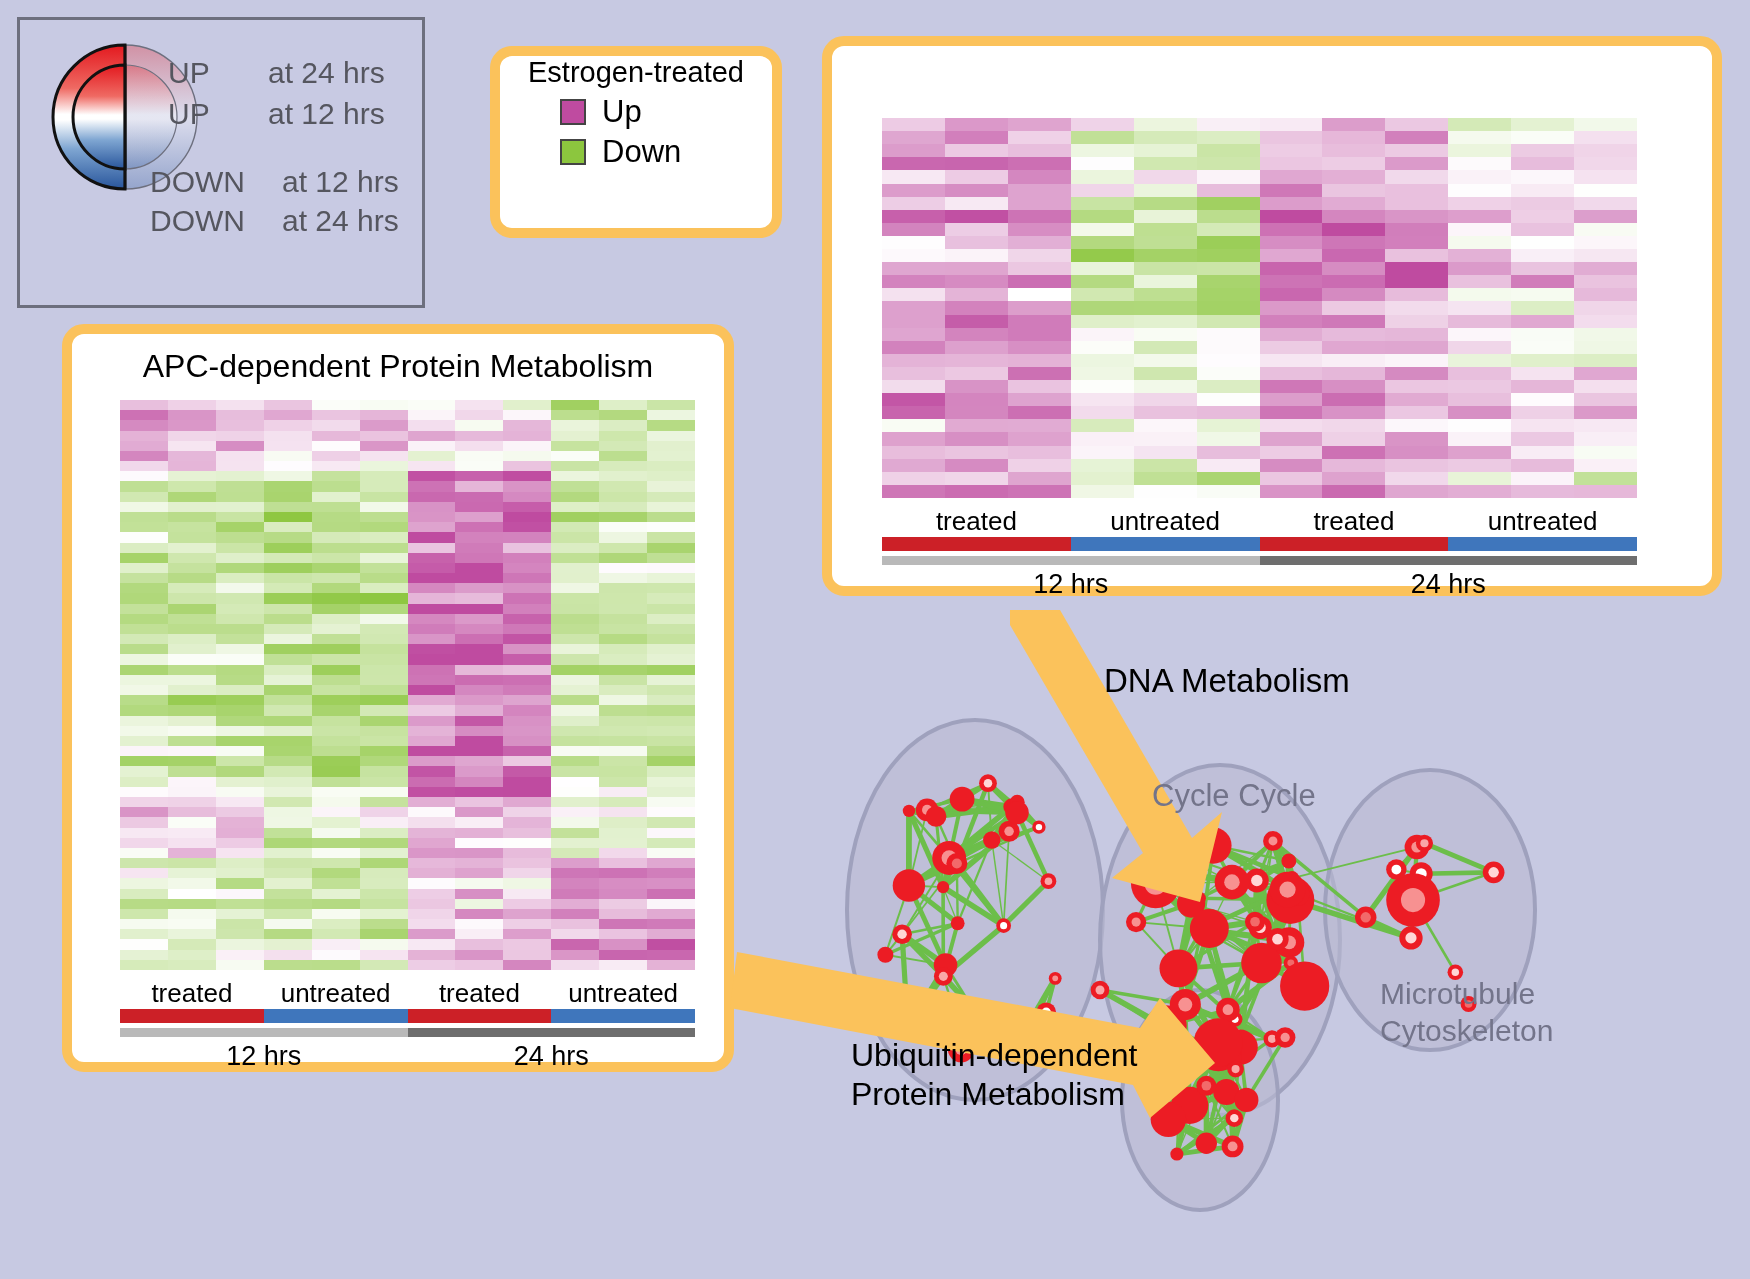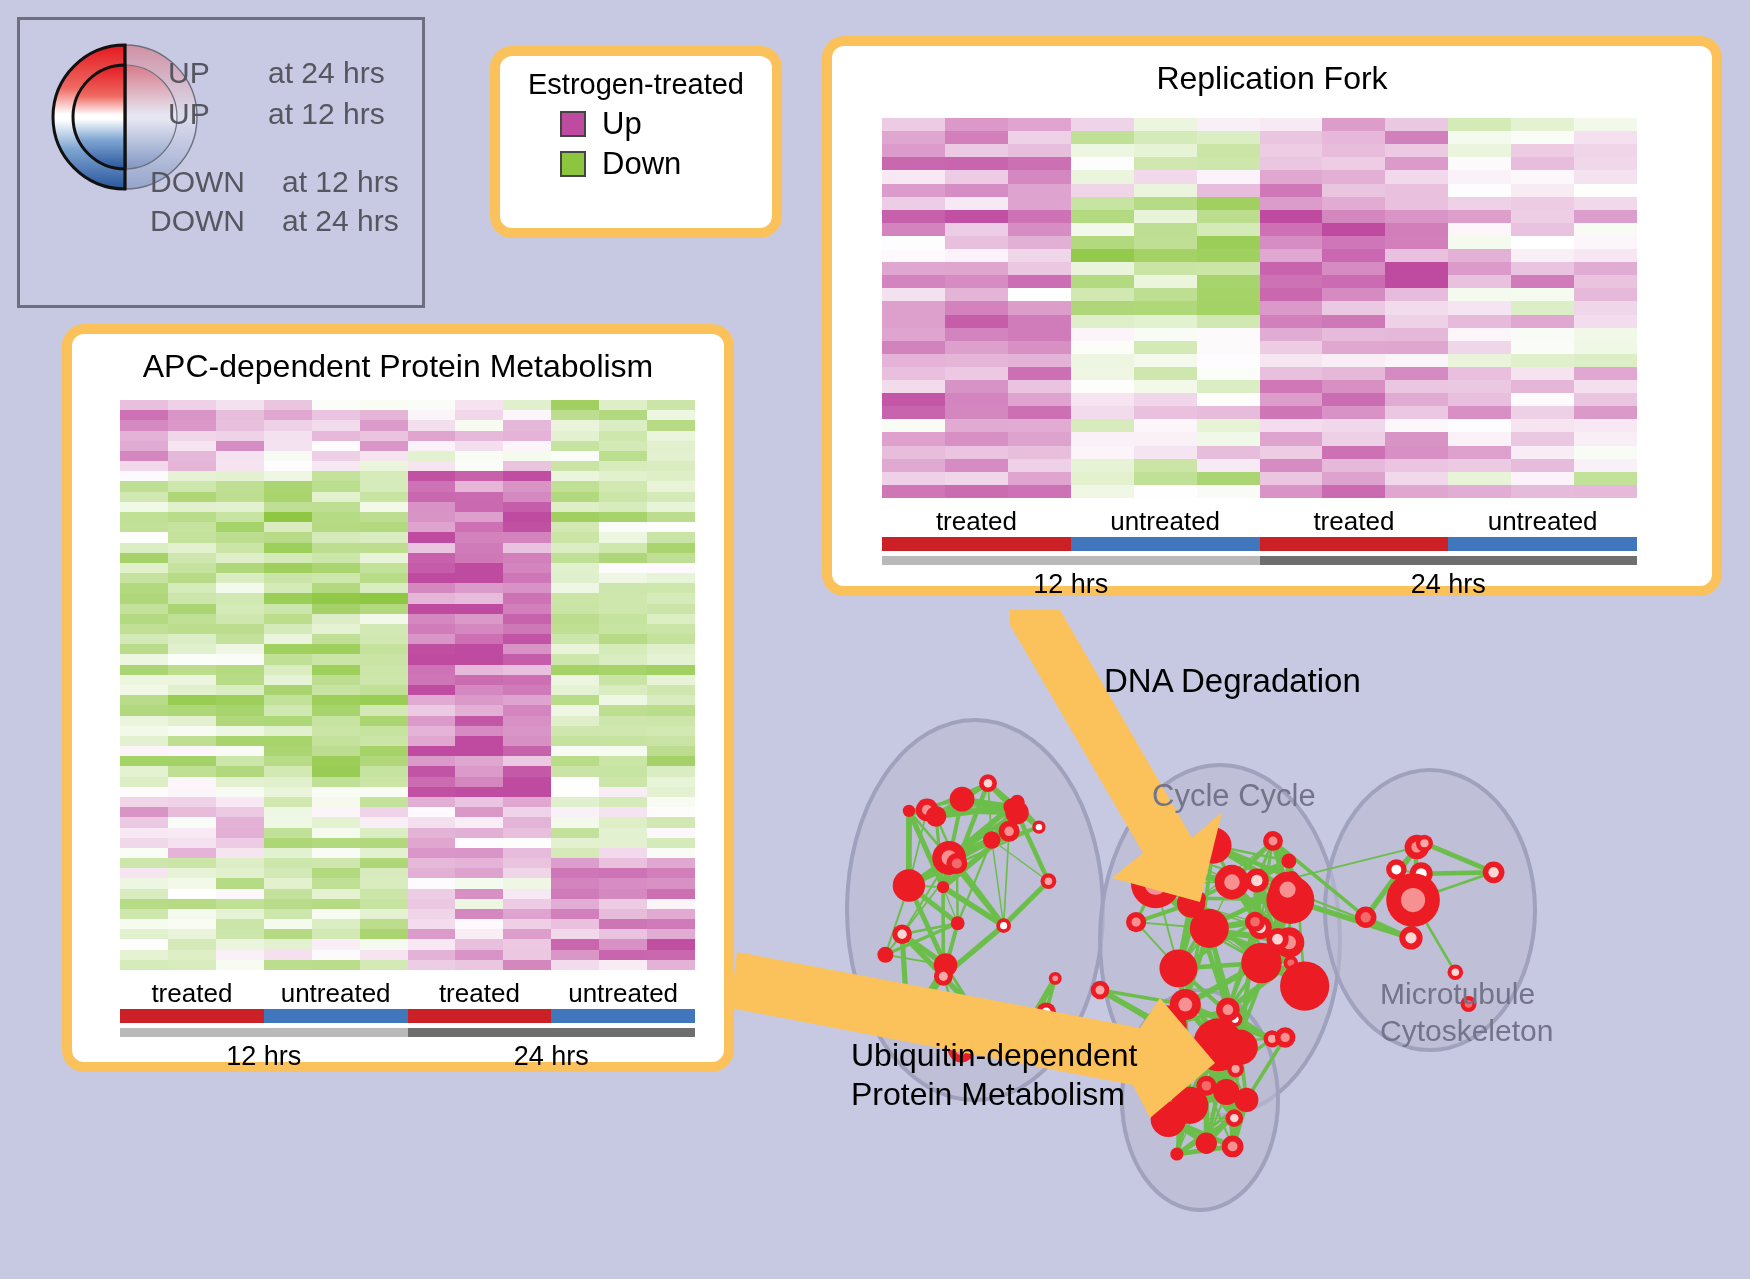--- a/index.html
+++ b/index.html
@@ -18,21 +18,21 @@
   #key-foot{
     position:absolute;left:0;top:228px;width:100%;text-align:center;
     color:#55565f;font-size:30px;line-height:1.24;
   }
   .ycard{
     background:#fff;border:10px solid #fbc25b;border-radius:22px;
     box-sizing:border-box;position:absolute;
   }
   #legend-card2{left:490px;top:46px;width:292px;height:192px;}
   #legend-title{
-    margin-top:12px;text-align:center;font-size:29px;color:#000;line-height:1.16;
+    margin-top:0;text-align:center;font-size:29px;color:#000;line-height:1.16;
   }
   .lg-row{display:flex;align-items:center;gap:16px;margin-left:60px;margin-top:4px;}
   .sw{width:26px;height:26px;border:2px solid #444;box-sizing:border-box;}
   .lg-lbl{font-size:31px;color:#000;}
   
   #panel-rep{left:822px;top:36px;width:900px;height:560px;}
   #panel-apc{left:62px;top:324px;width:672px;height:748px;}
   .panel-title{text-align:center;font-size:32px;color:#000;font-weight:400;margin-top:14px;}
   .hm{position:absolute;display:grid;}
   .hm div{width:100%;height:100%;}
@@ -100,21 +100,20 @@
     <span class="sw" id="sw-up" style="background: rgb(191, 75, 160);"></span>
     <span class="lg-lbl">Up</span>
   </div>
   <div class="lg-row">
     <span class="sw" id="sw-down" style="background: rgb(140, 198, 62);"></span>
     <span class="lg-lbl">Down</span>
   </div>
 </div>
 
 <div class="ycard" id="panel-rep">
-  <div class="panel-title">Replication Fork</div>
   <div class="hm" id="hm-rep" style="left: 50px; top: 72px; width: 755px; height: 380px; grid-template-columns: repeat(12, 1fr); grid-template-rows: repeat(29, 1fr);">
       <div style="background: rgb(237, 203, 228);"></div>
       <div style="background: rgb(219, 152, 201);"></div>
       <div style="background: rgb(223, 164, 207);"></div>
       <div style="background: rgb(239, 211, 232);"></div>
       <div style="background: rgb(236, 245, 222);"></div>
       <div style="background: rgb(249, 239, 246);"></div>
       <div style="background: rgb(248, 234, 244);"></div>
       <div style="background: rgb(220, 157, 203);"></div>
       <div style="background: rgb(235, 200, 226);"></div>
@@ -1848,18 +1847,18 @@
         <circle cx="300" cy="380" r="4.482417498975992" fill="#f9a8a8"></circle>
       </g>
     </g>
 </svg>
 
 <svg style="position:absolute;left:0;top:0;width:1750px;height:1279px;pointer-events:none;">
   <polygon points="1010,610 1060,610 1192,838 1222,812 1200,902 1112,878 1143,853 1010,625" fill="#fbc25b"></polygon>
   <polygon points="737,952 1140,1028 1160,998 1215,1063 1150,1118 1133,1085 730,1008" fill="#fbc25b"></polygon>
 </svg>
 
-<div class="netlabel" style="left:1104px;top:662px;font-size:33px;color:#000;">DNA Degradation</div>
+<div class="netlabel" style="left:1104px;top:662px;font-size:33px;color:#000;">DNA Metabolism</div>
 <div class="netlabel" style="left:1152px;top:778px;font-size:31px;color:#73748a;">Cycle Cycle</div>
 <div class="netlabel" style="left:1380px;top:976px;font-size:30px;color:#73748a;line-height:1.22;text-align:left;">Microtubule
 Cytoskeleton</div>
 <div class="netlabel" style="left:851px;top:1036px;font-size:32px;color:#000;line-height:1.22;">Ubiquitin-dependent
 Protein Metabolism</div>
 
 </body></html>

